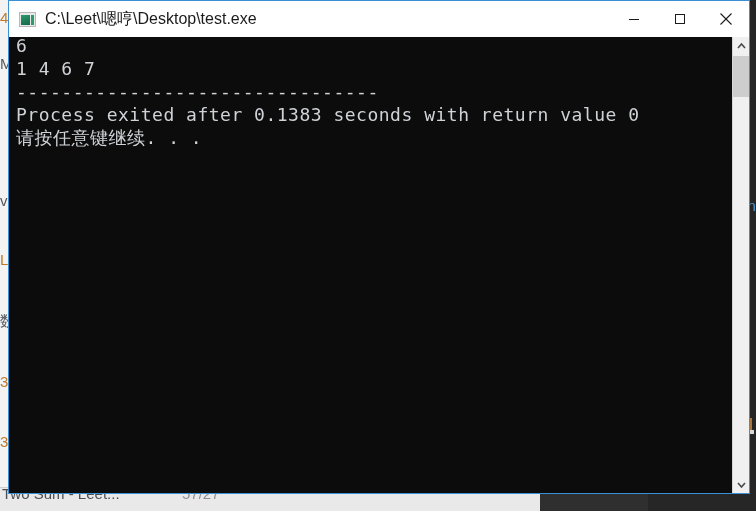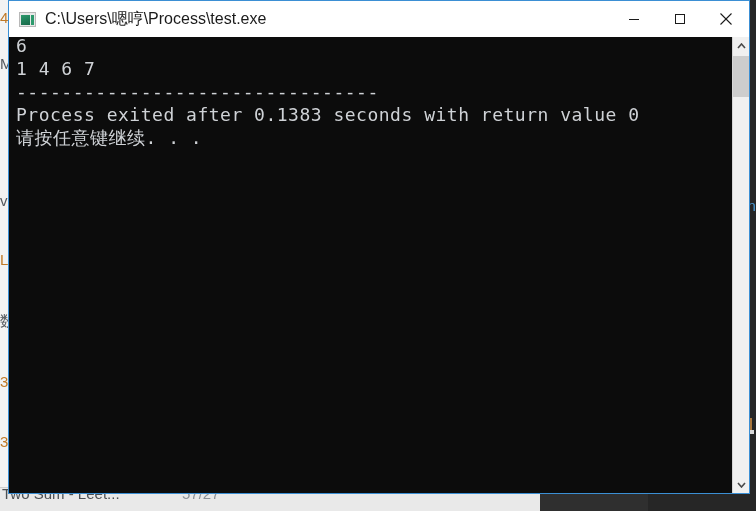--- a/index.html
+++ b/index.html
@@ -274,21 +274,21 @@
     <div id="bg-task-time">57/27</div>
   </div>
   <div id="bg-editor-bottom-bar"></div>
   <div id="bg-editor-bottom-bar2"></div>
 </div>
 
 <div id="console-window">
 
   <div id="titlebar">
     <div id="app-icon"></div>
-    <div id="title-text">C:\Users\嗯哼\Process\test.exe</div>
+    <div id="title-text">C:\Leet\嗯哼\Desktop\test.exe</div>
 
     <div id="window-controls">
       <button class="winbtn">
         <svg width="12" height="12" viewBox="0 0 12 12">
           <line x1="1" y1="6.5" x2="11" y2="6.5" stroke="#1b1b1b" stroke-width="1"></line>
         </svg>
       </button>
       <button class="winbtn">
         <svg width="12" height="12" viewBox="0 0 12 12">
           <rect x="1.5" y="1.5" width="9" height="9" fill="none" stroke="#1b1b1b" stroke-width="1"></rect>

